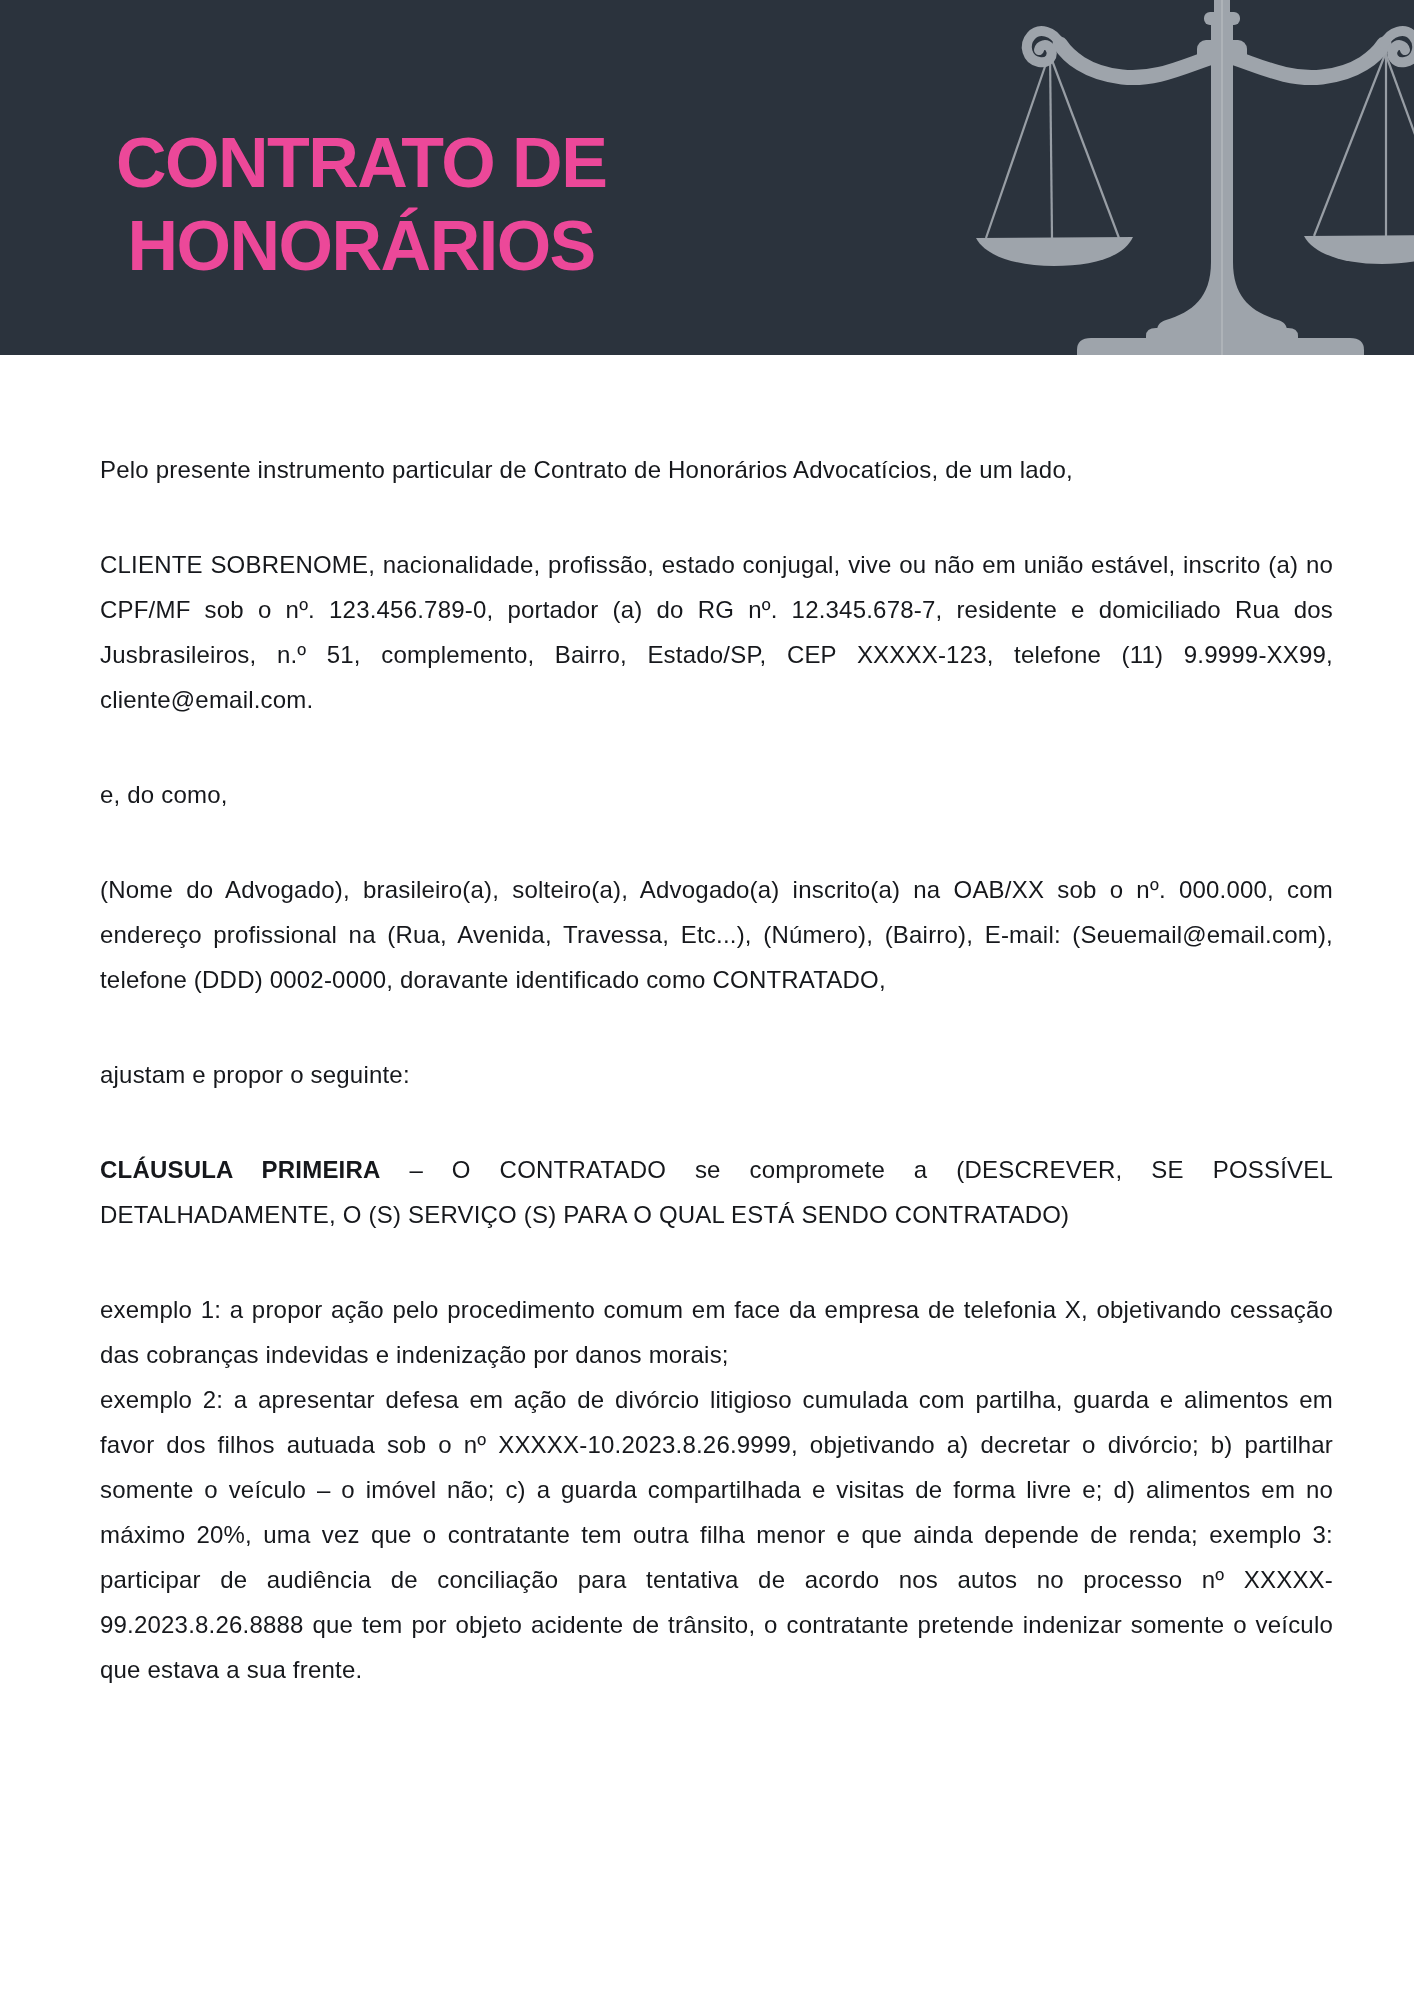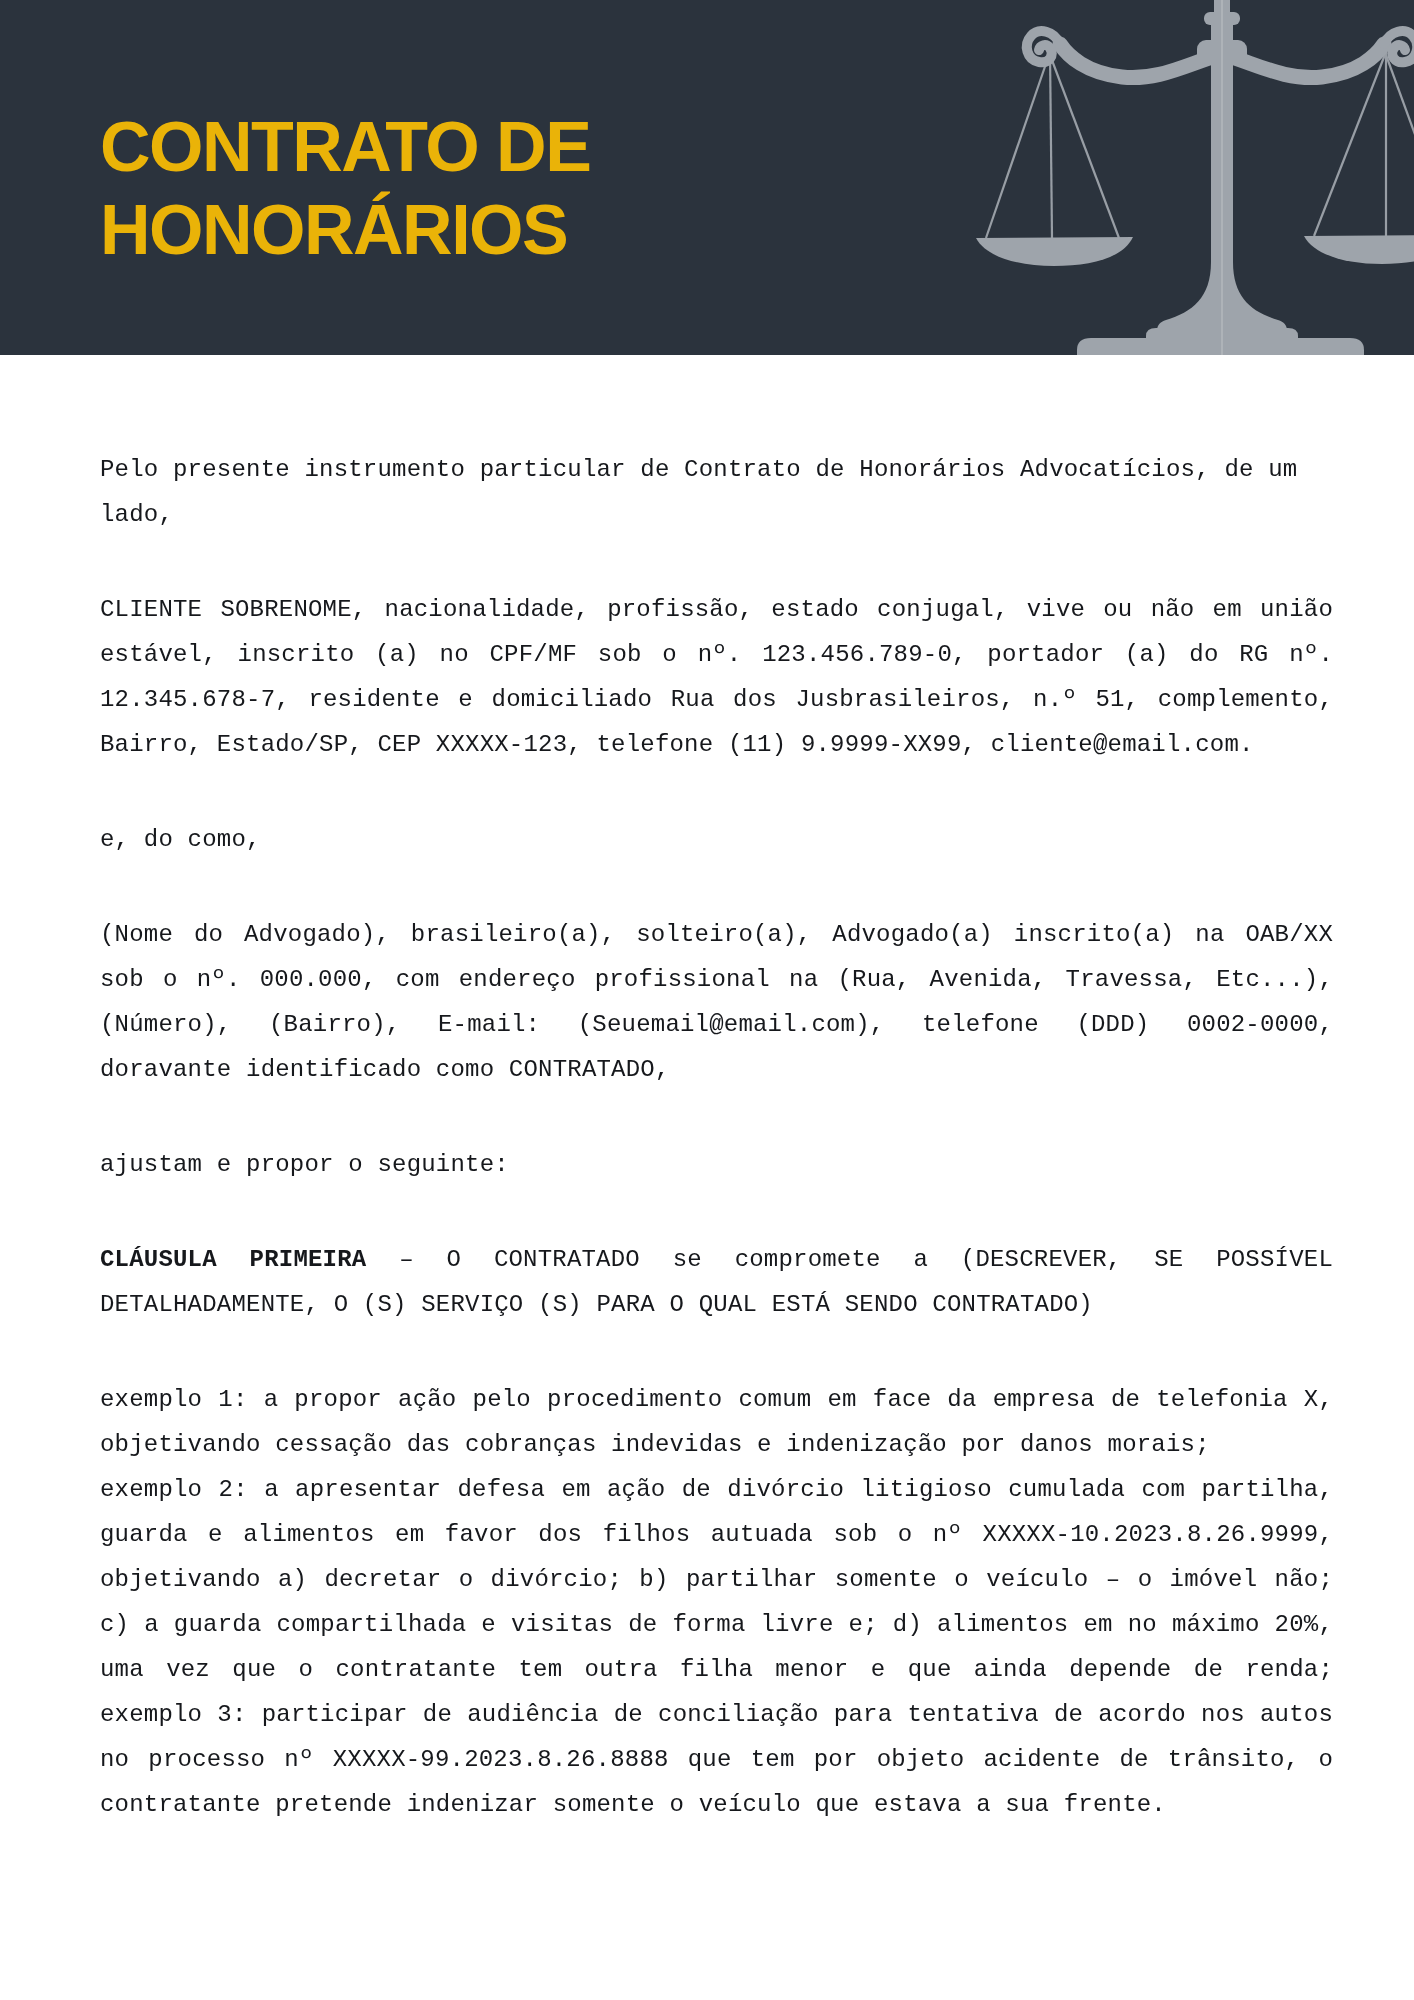--- a/index.html
+++ b/index.html
@@ -16,48 +16,48 @@
   .hero {
     position: relative;
     height: 355px;
     background: #2B333D;
     overflow: hidden;
   }
   .hero h1 {
     position: absolute;
     left: 100px;
     top: 106px;
-    margin: 0;
-    color: #eab308;
+    margin: 16px;
+    color: #ec4899;
     font-size: 70px;
     line-height: 83px;
     font-weight: bold;
     letter-spacing: -1.5px;
     z-index: 2;
+    text-align: center;
   }
   .hero h1 .t-line { display: block; }
   .scales {
     position: absolute;
     top: 0;
     right: 0;
     width: 450px;
     height: 356px;
     z-index: 1;
   }
 
   
   .content {
     padding: 92px 81px 60px 100px;
   }
   .para {
     margin: 0 0 50px 0;
     font-size: 24px;
     line-height: 45px;
     letter-spacing: 0.2px;
-    font-family: Liberation Mono, monospace;
   }
   .just { text-align: justify; text-justify: inter-word; }
   .tight { margin-bottom: 0; }
   .para strong { font-weight: bold; }
 </style>
 </head>
 <body>
 
 <div class="page">
 

